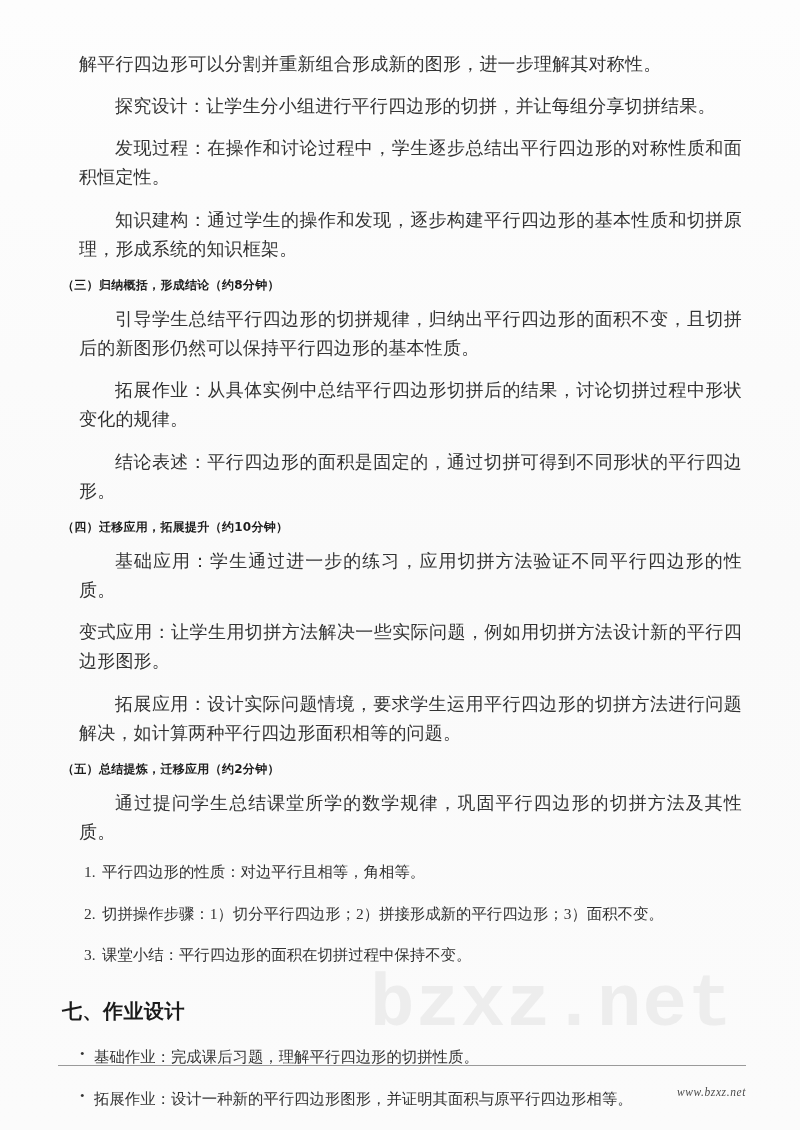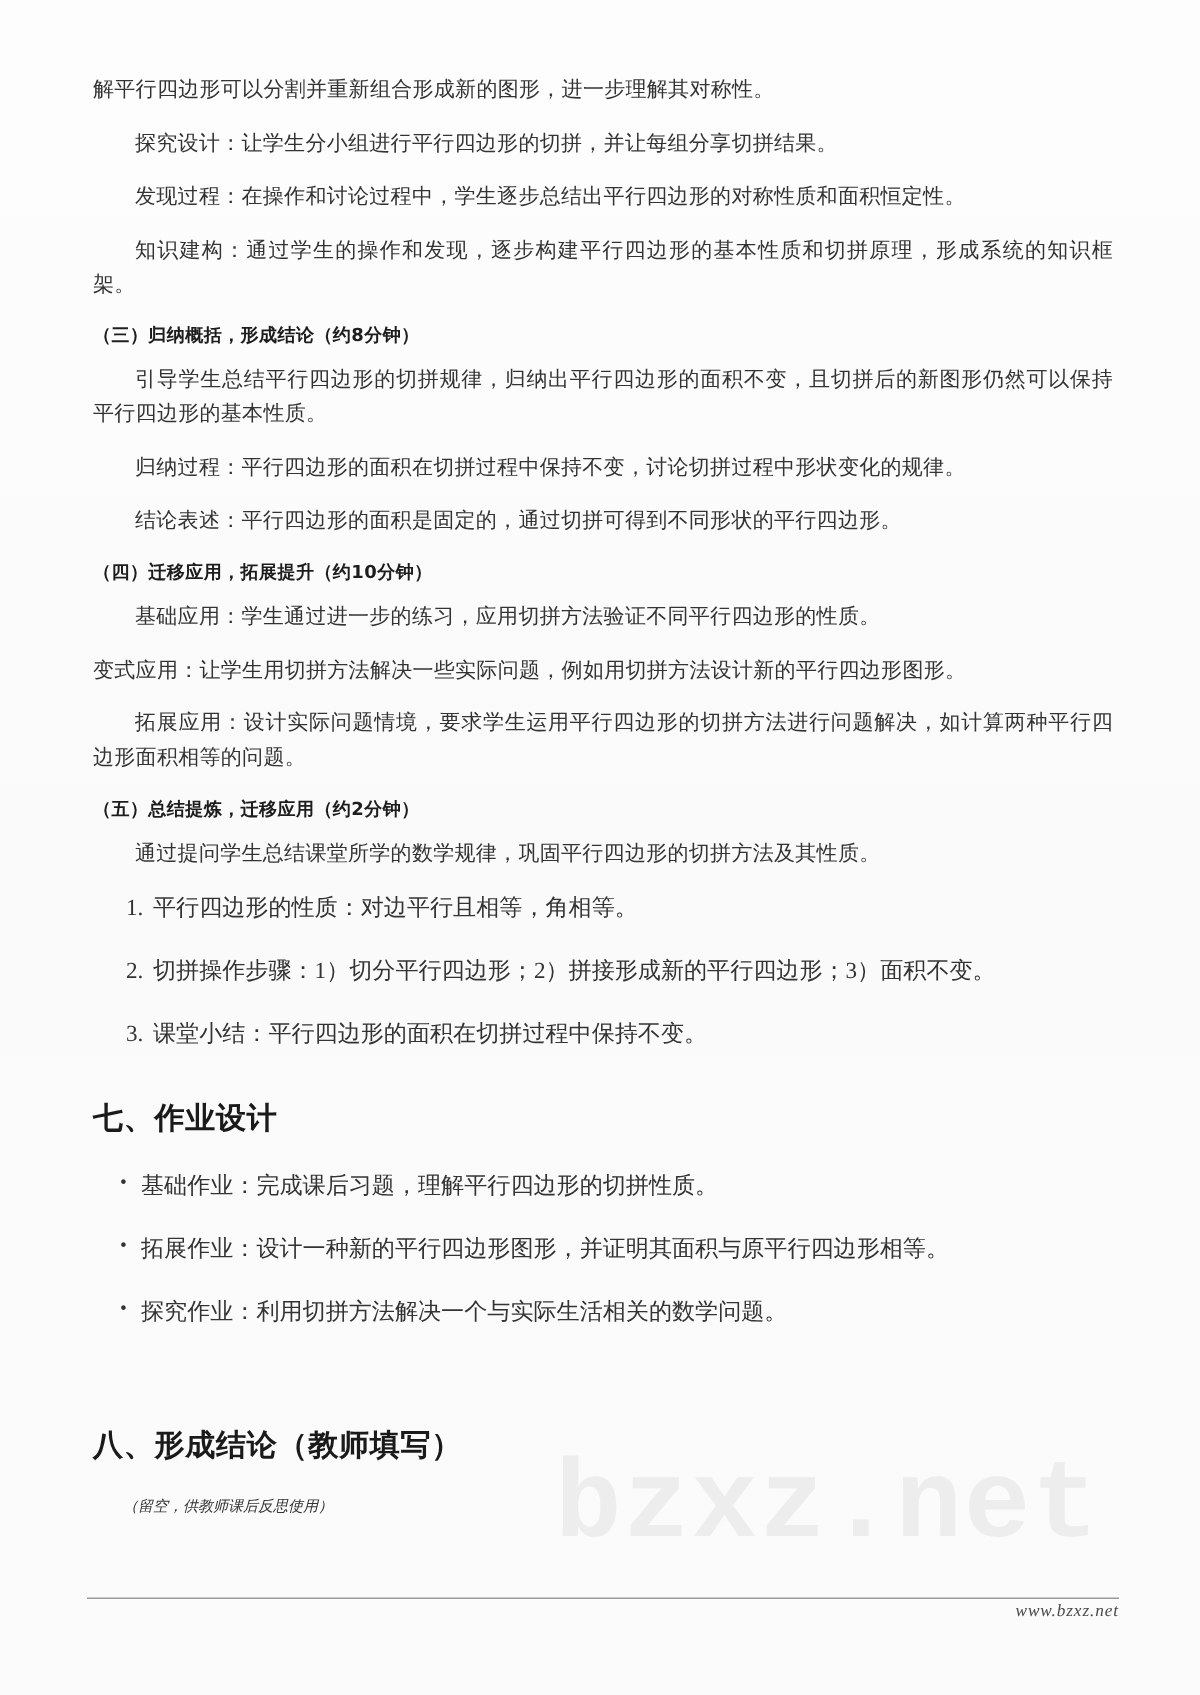--- a/index.html
+++ b/index.html
@@ -36,25 +36,26 @@
   .content {
     position: absolute;
     left: 62px;
     top: 50px;
     width: 680px;
   }
   p, h2, h3, li, div.line {
     margin: 0;
   }
   .body-text {
-    font-size: 14px;
+    font-size: 18px;
     line-height: 1.62;
     text-align: justify;
     color: #333;
     letter-spacing: 0.2px;
+    margin-left: 17px;
   }
   .para {
     margin-bottom: 13px;
   }
   .indent {
     text-indent: 2em;
   }
   .noindent {
     text-indent: 0;
   }
@@ -121,21 +122,21 @@
     left: 58px;
     top: 1065px;
     width: 688px;
   }
   .footer-rule {
     border: 0;
     border-top: 1px solid #9a9a9a;
     margin: 0;
   }
   .footer-url {
-    margin-top: 2px;
+    margin-top: 20px;
     text-align: right;
     font-family: "Liberation Serif", "DejaVu Serif", serif;
     font-style: italic;
     font-size: 11.5px;
     color: #4a4a4a;
     letter-spacing: 0.6px;
   }
   .spacer-lg { height: 16px; }
 </style>
 </head>
@@ -147,21 +148,21 @@
 
   <div class="content">
 
     <p class="body-text para noindent">解平行四边形可以分割并重新组合形成新的图形，进一步理解其对称性。</p>
     <p class="body-text para indent">探究设计：让学生分小组进行平行四边形的切拼，并让每组分享切拼结果。</p>
     <p class="body-text para indent">发现过程：在操作和讨论过程中，学生逐步总结出平行四边形的对称性质和面积恒定性。</p>
     <p class="body-text para indent">知识建构：通过学生的操作和发现，逐步构建平行四边形的基本性质和切拼原理，形成系统的知识框架。</p>
 
     <h3 class="sub-heading">（三）归纳概括，形成结论（约8分钟）</h3>
     <p class="body-text para indent">引导学生总结平行四边形的切拼规律，归纳出平行四边形的面积不变，且切拼后的新图形仍然可以保持平行四边形的基本性质。</p>
-    <p class="body-text para indent">归纳过程：平行四边形的面积在切拼过程中保持不变，讨论切拼过程中形状变化的规律。</p>
+    <p class="body-text para indent">拓展作业：从具体实例中总结平行四边形切拼后的结果，讨论切拼过程中形状变化的规律。</p>
     <p class="body-text para indent">结论表述：平行四边形的面积是固定的，通过切拼可得到不同形状的平行四边形。</p>
 
     <h3 class="sub-heading">（四）迁移应用，拓展提升（约10分钟）</h3>
     <p class="body-text para indent">基础应用：学生通过进一步的练习，应用切拼方法验证不同平行四边形的性质。</p>
     <p class="body-text para noindent">变式应用：让学生用切拼方法解决一些实际问题，例如用切拼方法设计新的平行四边形图形。</p>
     <p class="body-text para indent">拓展应用：设计实际问题情境，要求学生运用平行四边形的切拼方法进行问题解决，如计算两种平行四边形面积相等的问题。</p>
 
     <h3 class="sub-heading">（五）总结提炼，迁移应用（约2分钟）</h3>
     <p class="body-text para indent">通过提问学生总结课堂所学的数学规律，巩固平行四边形的切拼方法及其性质。</p>
 

